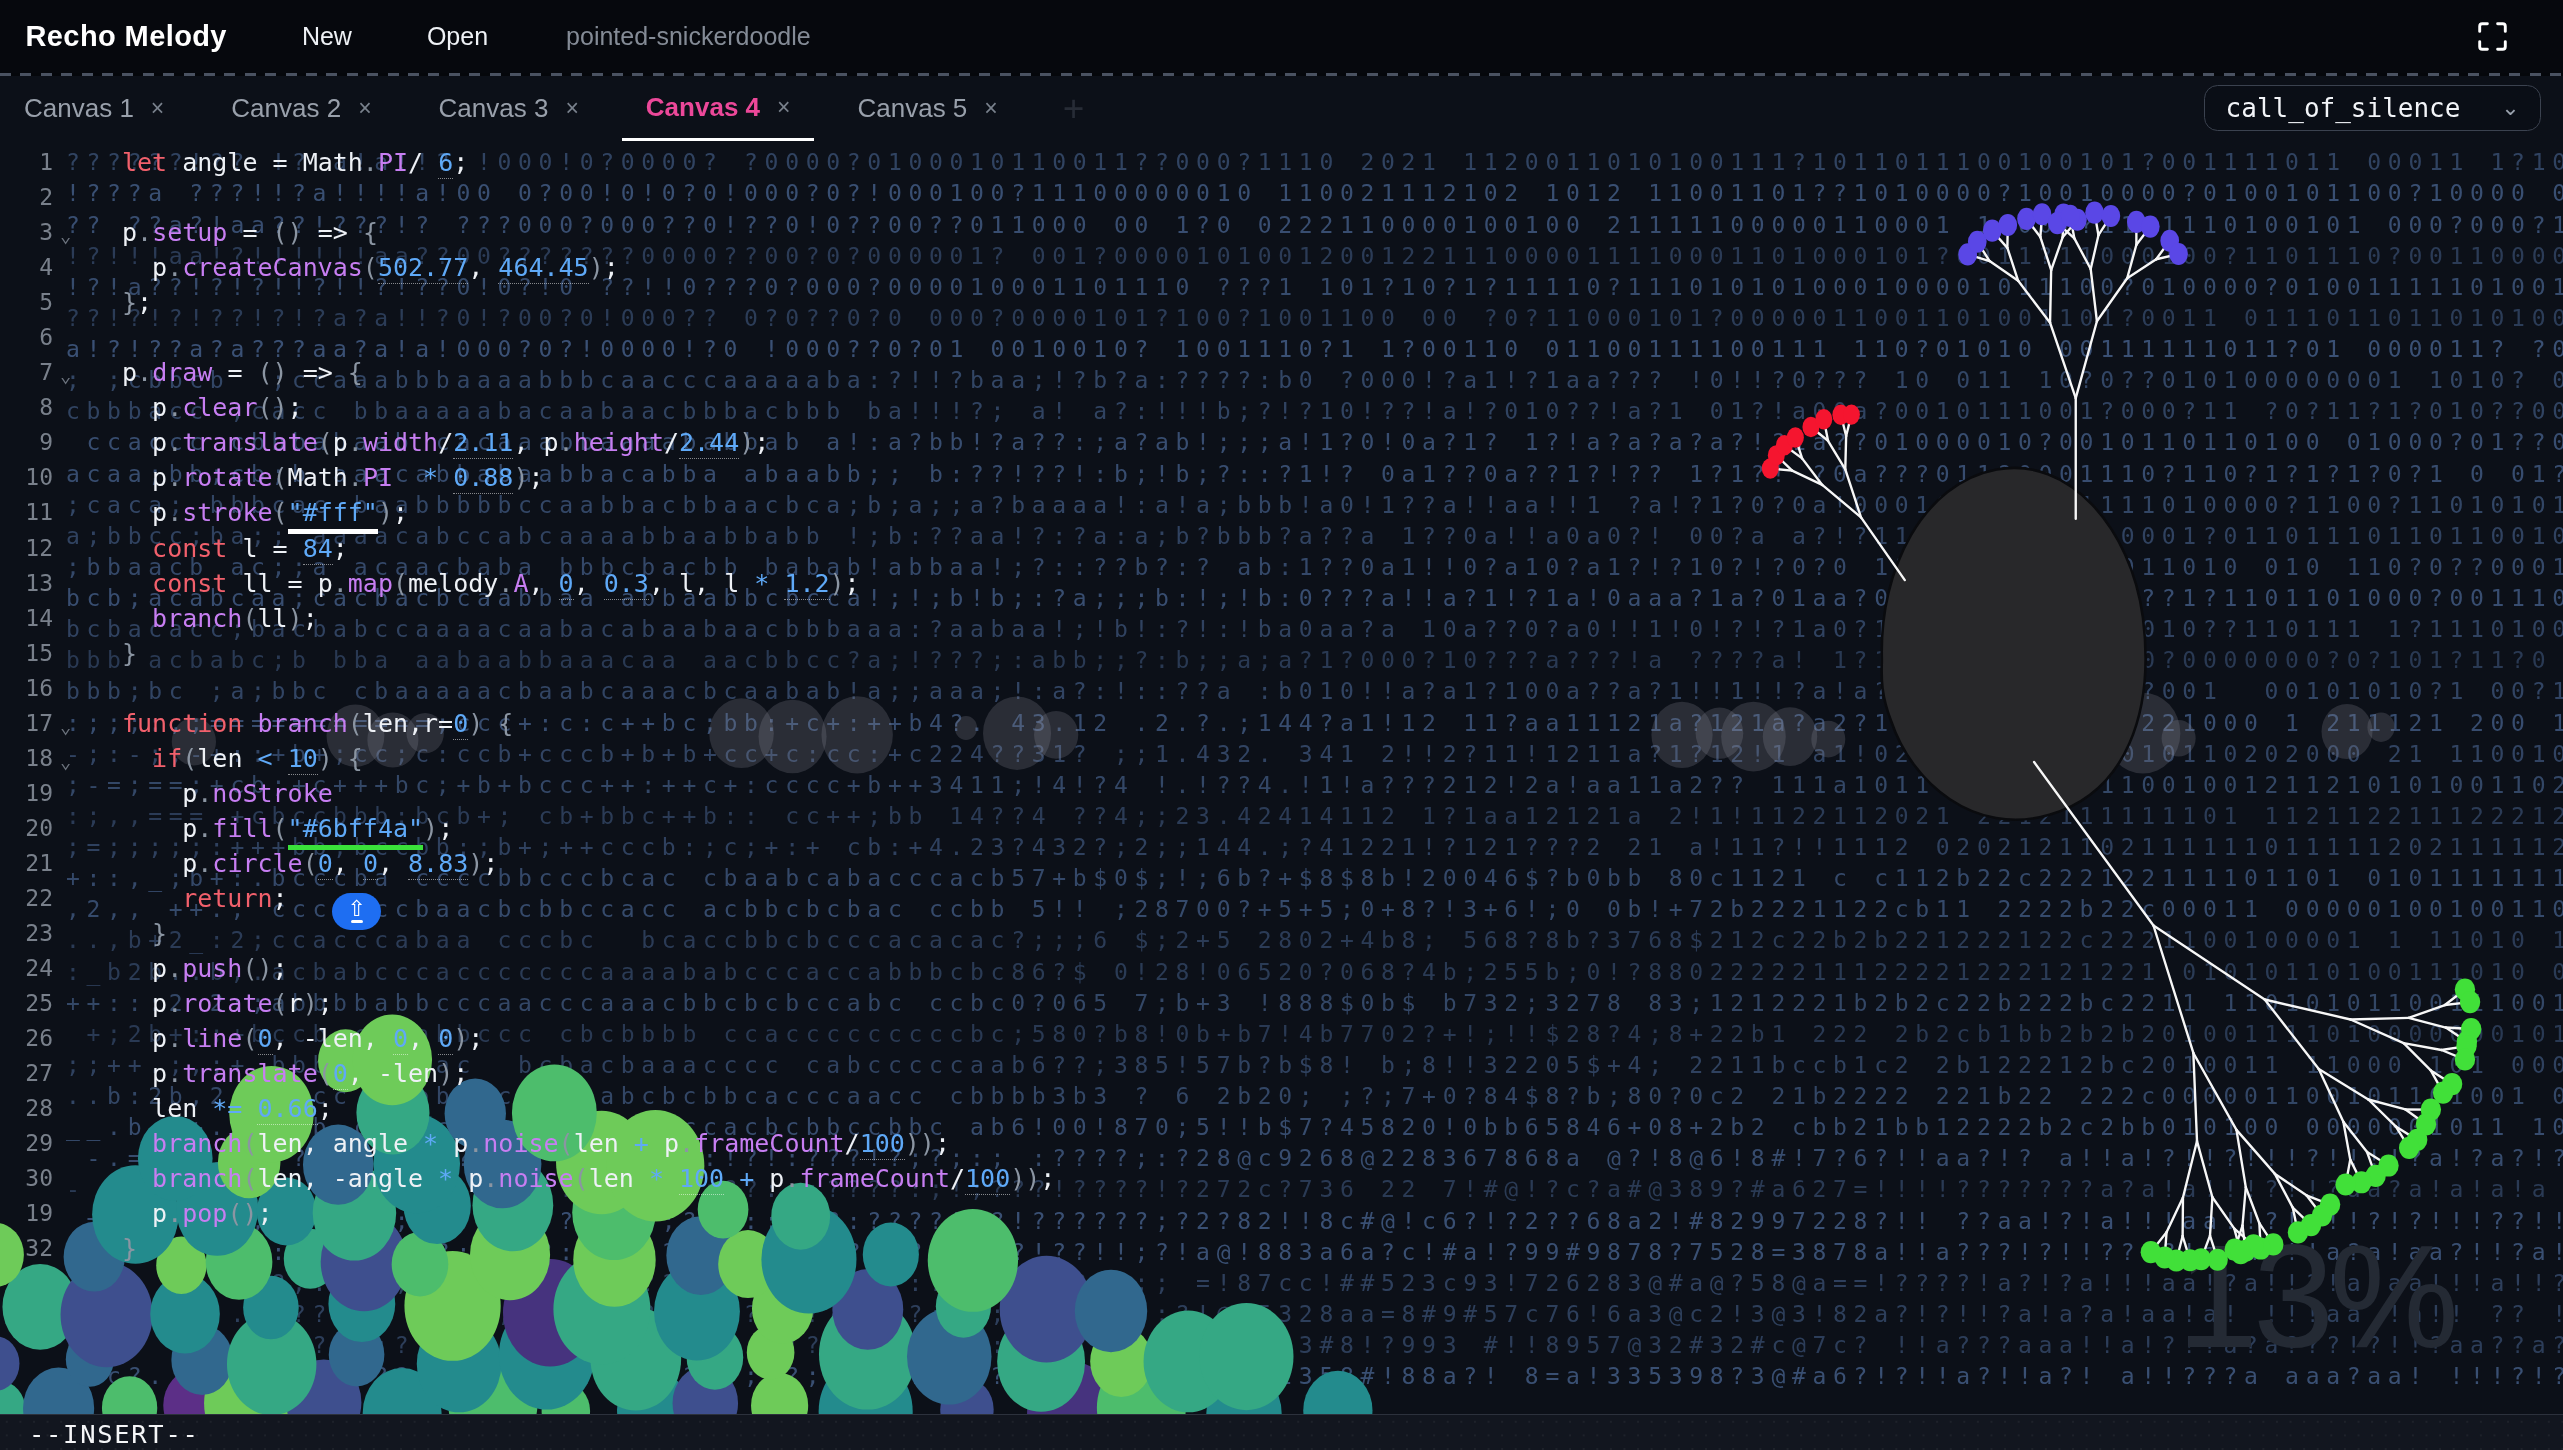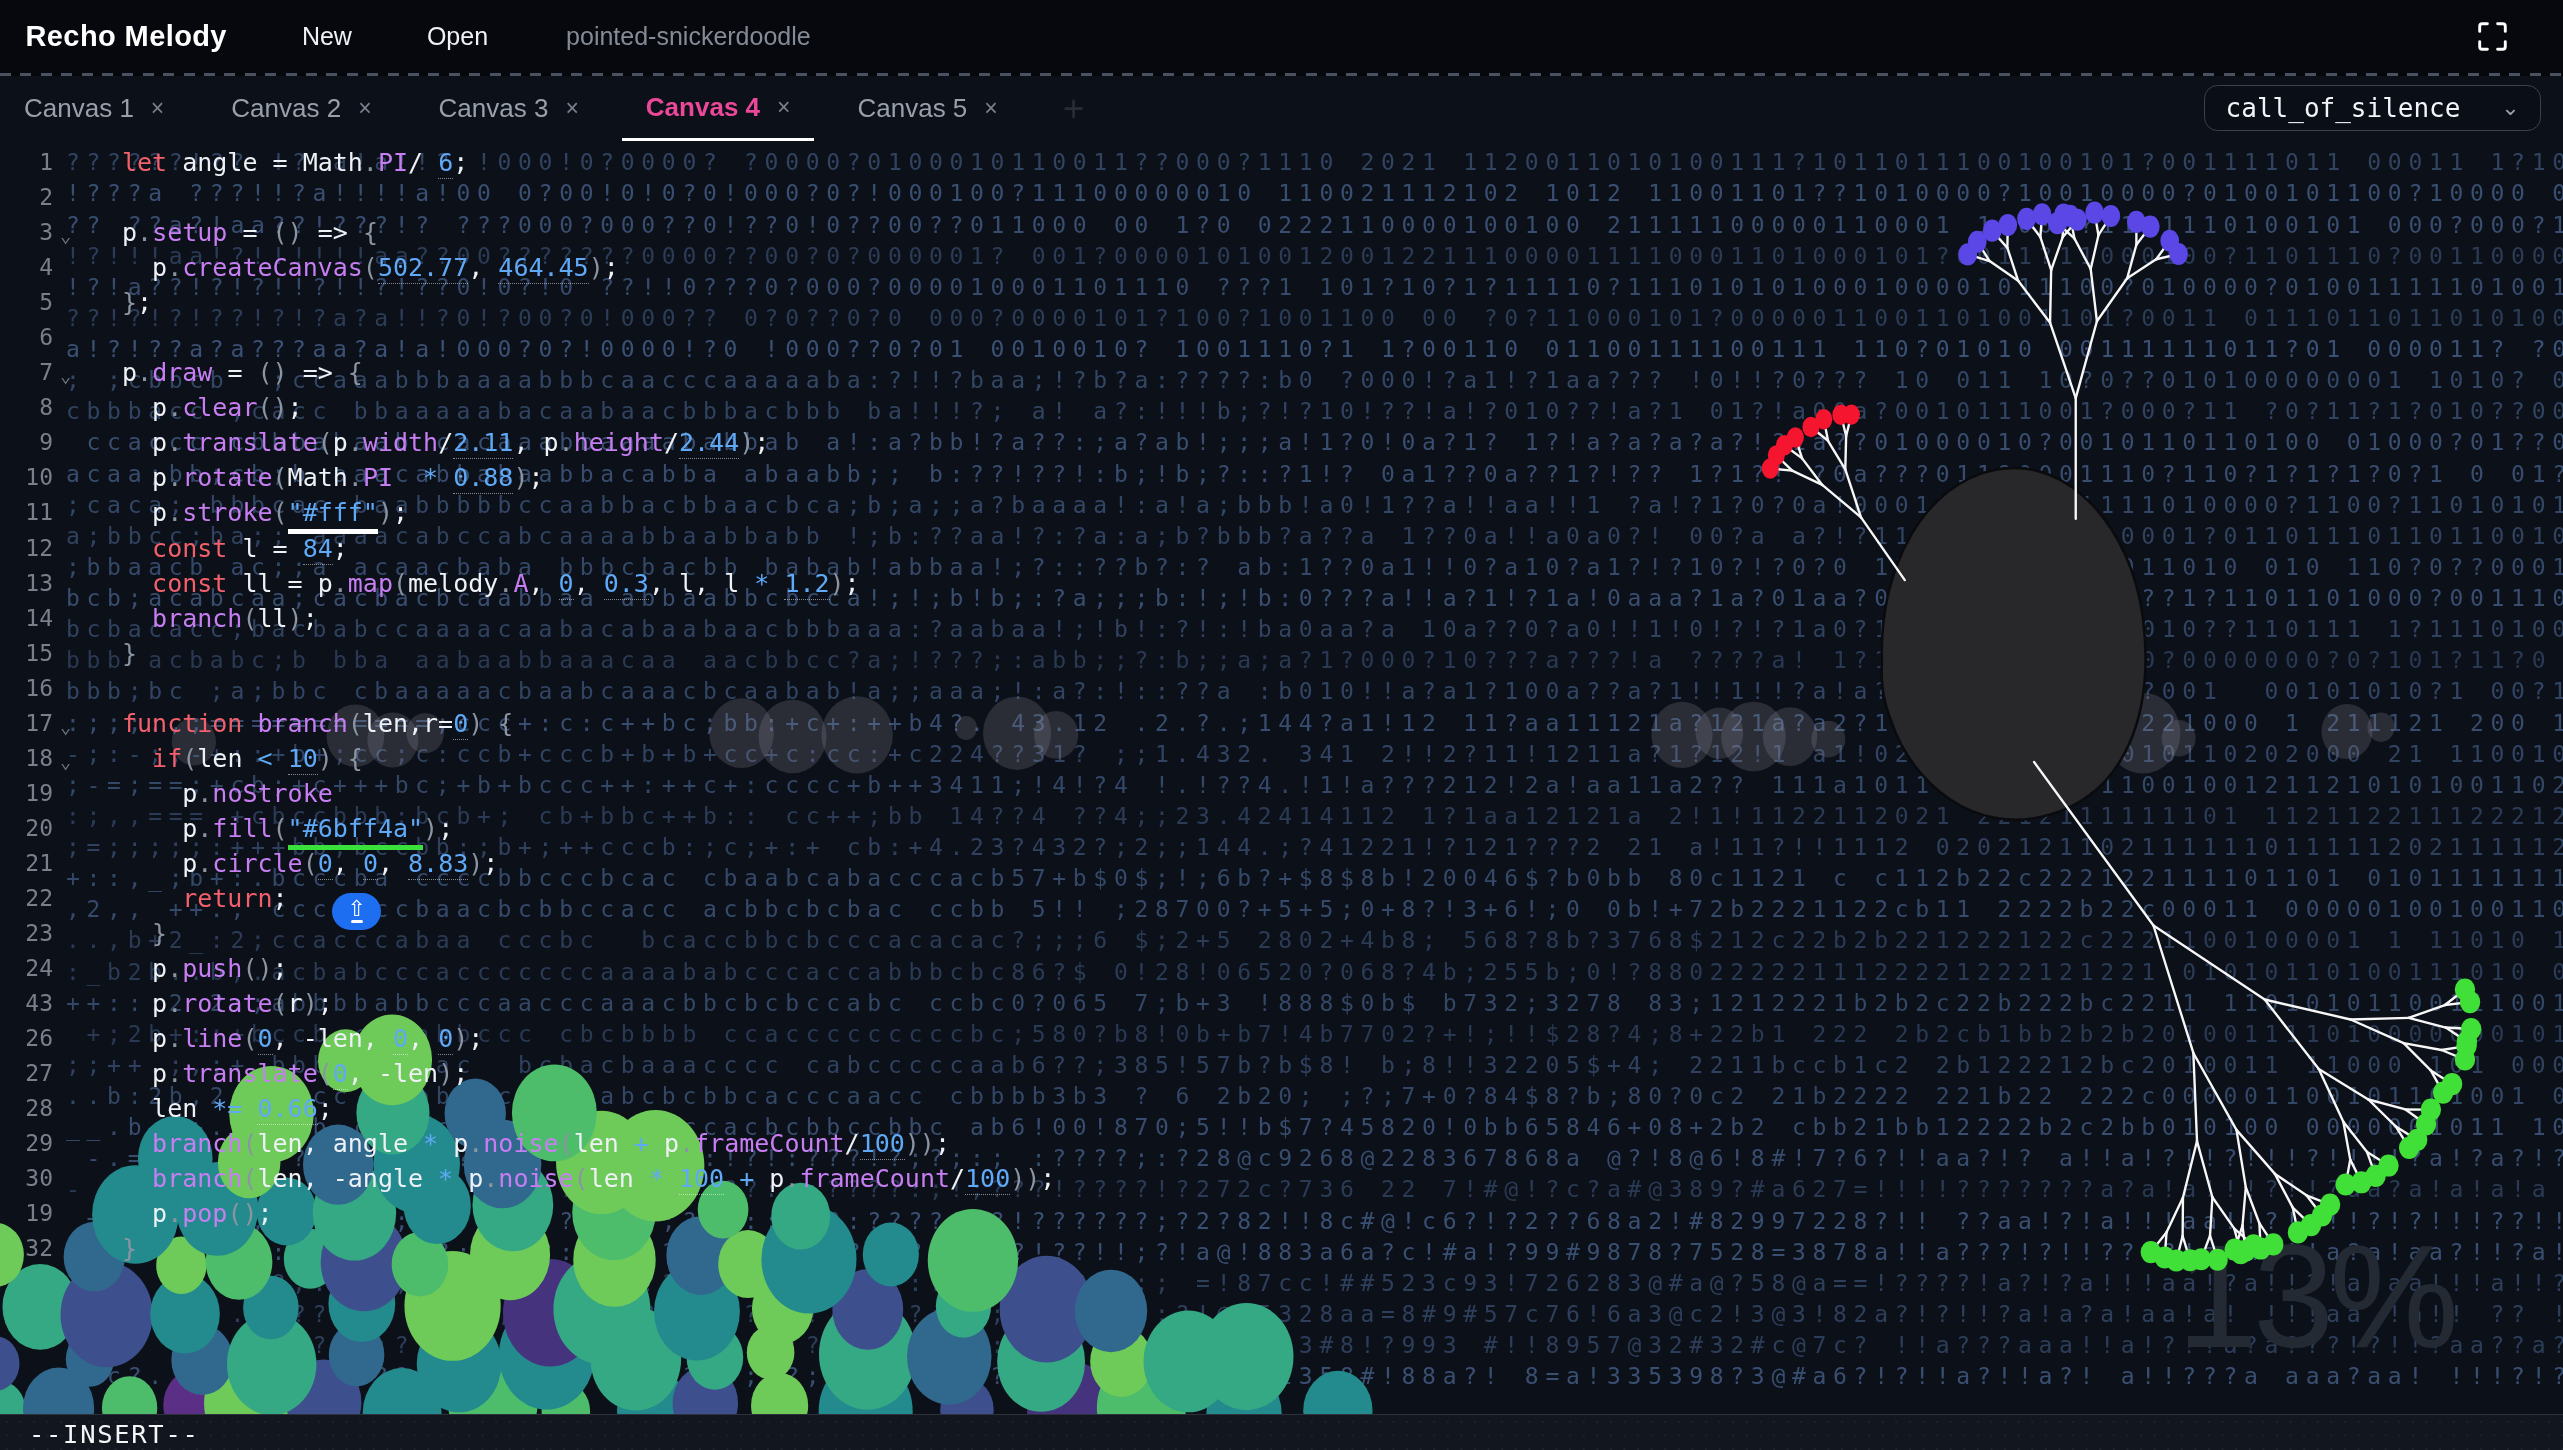--- a/index.html
+++ b/index.html
@@ -448,21 +448,21 @@
       <div class="code-line" style="top: 496px;"><span class="ln">15</span><span class="src"><span class="t-pr">}</span></span></div>
       <div class="code-line" style="top: 531px;"><span class="ln">16</span><span class="src"></span></div>
       <div class="code-line" style="top: 566px;"><span class="ln">17</span><span class="fold">⌄</span><span class="src"><span class="t-kw">function</span><span class="t-pl"> </span><span class="t-fn">branch</span><span class="t-pr">(</span><span class="t-pl">len,r=</span><span class="t-num">0</span><span class="t-pr">)</span><span class="t-pl"> </span><span class="t-pr">{</span></span></div>
       <div class="code-line" style="top: 601px;"><span class="ln">18</span><span class="fold">⌄</span><span class="src"><span class="t-pl">  </span><span class="t-kw">if</span><span class="t-pr">(</span><span class="t-pl">len </span><span class="t-op">&lt;</span><span class="t-pl"> </span><span class="t-num">10</span><span class="t-pr">)</span><span class="t-pl"> </span><span class="t-pr">{</span></span></div>
       <div class="code-line" style="top: 636px;"><span class="ln">19</span><span class="src"><span class="t-pl">    p</span><span class="t-pr">.</span><span class="t-fn">noStroke</span></span></div>
       <div class="code-line" style="top: 671px;"><span class="ln">20</span><span class="src"><span class="t-pl">    p</span><span class="t-pr">.</span><span class="t-fn">fill</span><span class="t-pr">(</span><span class="t-strg">"#6bff4a"</span><span class="t-pr">)</span><span class="t-pl">;</span></span></div>
       <div class="code-line" style="top: 706px;"><span class="ln">21</span><span class="src"><span class="t-pl">    p</span><span class="t-pr">.</span><span class="t-fn">circle</span><span class="t-pr">(</span><span class="t-num">0</span><span class="t-pl">, </span><span class="t-num">0</span><span class="t-pl">, </span><span class="t-num">8.83</span><span class="t-pr">)</span><span class="t-pl">;</span></span></div>
       <div class="code-line" style="top: 741px;"><span class="ln">22</span><span class="src"><span class="t-pl">    </span><span class="t-kw">return</span><span class="t-pl">;</span></span></div>
       <div class="code-line" style="top: 776px;"><span class="ln">23</span><span class="src"><span class="t-pl">  </span><span class="t-pr">}</span></span></div>
       <div class="code-line" style="top: 811px;"><span class="ln">24</span><span class="src"><span class="t-pl">  p</span><span class="t-pr">.</span><span class="t-fn">push</span><span class="t-pr">()</span><span class="t-pl">;</span></span></div>
-      <div class="code-line" style="top: 846px;"><span class="ln">43</span><span class="src"><span class="t-pl">  p</span><span class="t-pr">.</span><span class="t-fn">rotate</span><span class="t-pr">(</span><span class="t-pl">r</span><span class="t-pr">)</span><span class="t-pl">;</span></span></div>
+      <div class="code-line" style="top: 846px;"><span class="ln">25</span><span class="src"><span class="t-pl">  p</span><span class="t-pr">.</span><span class="t-fn">rotate</span><span class="t-pr">(</span><span class="t-pl">r</span><span class="t-pr">)</span><span class="t-pl">;</span></span></div>
       <div class="code-line" style="top: 881px;"><span class="ln">26</span><span class="src"><span class="t-pl">  p</span><span class="t-pr">.</span><span class="t-fn">line</span><span class="t-pr">(</span><span class="t-num">0</span><span class="t-pl">, -len, </span><span class="t-num">0</span><span class="t-pl">, </span><span class="t-num">0</span><span class="t-pr">)</span><span class="t-pl">;</span></span></div>
       <div class="code-line" style="top: 916px;"><span class="ln">27</span><span class="src"><span class="t-pl">  p</span><span class="t-pr">.</span><span class="t-fn">translate</span><span class="t-pr">(</span><span class="t-num">0</span><span class="t-pl">, -len</span><span class="t-pr">)</span><span class="t-pl">;</span></span></div>
       <div class="code-line" style="top: 951px;"><span class="ln">28</span><span class="src"><span class="t-pl">  len </span><span class="t-op">*=</span><span class="t-pl"> </span><span class="t-num">0.66</span><span class="t-pl">;</span></span></div>
       <div class="code-line" style="top: 986px;"><span class="ln">29</span><span class="src"><span class="t-pl">  </span><span class="t-fn">branch</span><span class="t-pr">(</span><span class="t-pl">len, angle </span><span class="t-op">*</span><span class="t-pl"> p</span><span class="t-pr">.</span><span class="t-fn">noise</span><span class="t-pr">(</span><span class="t-pl">len </span><span class="t-op">+</span><span class="t-pl"> p</span><span class="t-pr">.</span><span class="t-fn">frameCount</span><span class="t-pl">/</span><span class="t-num">100</span><span class="t-pr">))</span><span class="t-pl">;</span></span></div>
       <div class="code-line" style="top: 1021px;"><span class="ln">30</span><span class="src"><span class="t-pl">  </span><span class="t-fn">branch</span><span class="t-pr">(</span><span class="t-pl">len, -angle </span><span class="t-op">*</span><span class="t-pl"> p</span><span class="t-pr">.</span><span class="t-fn">noise</span><span class="t-pr">(</span><span class="t-pl">len </span><span class="t-op">*</span><span class="t-pl"> </span><span class="t-num">100</span><span class="t-pl"> </span><span class="t-op">+</span><span class="t-pl"> p</span><span class="t-pr">.</span><span class="t-fn">frameCount</span><span class="t-pl">/</span><span class="t-num">100</span><span class="t-pr">))</span><span class="t-pl">;</span></span></div>
       <div class="code-line" style="top: 1056px;"><span class="ln">19</span><span class="src"><span class="t-pl">  p</span><span class="t-pr">.</span><span class="t-fn">pop</span><span class="t-pr">()</span><span class="t-pl">;</span></span></div>
       <div class="code-line" style="top: 1091px;"><span class="ln">32</span><span class="src"><span class="t-pr">}</span></span></div>
     </div>
   <div class="cursor-badge">
     <span class="arr">⇧</span>

